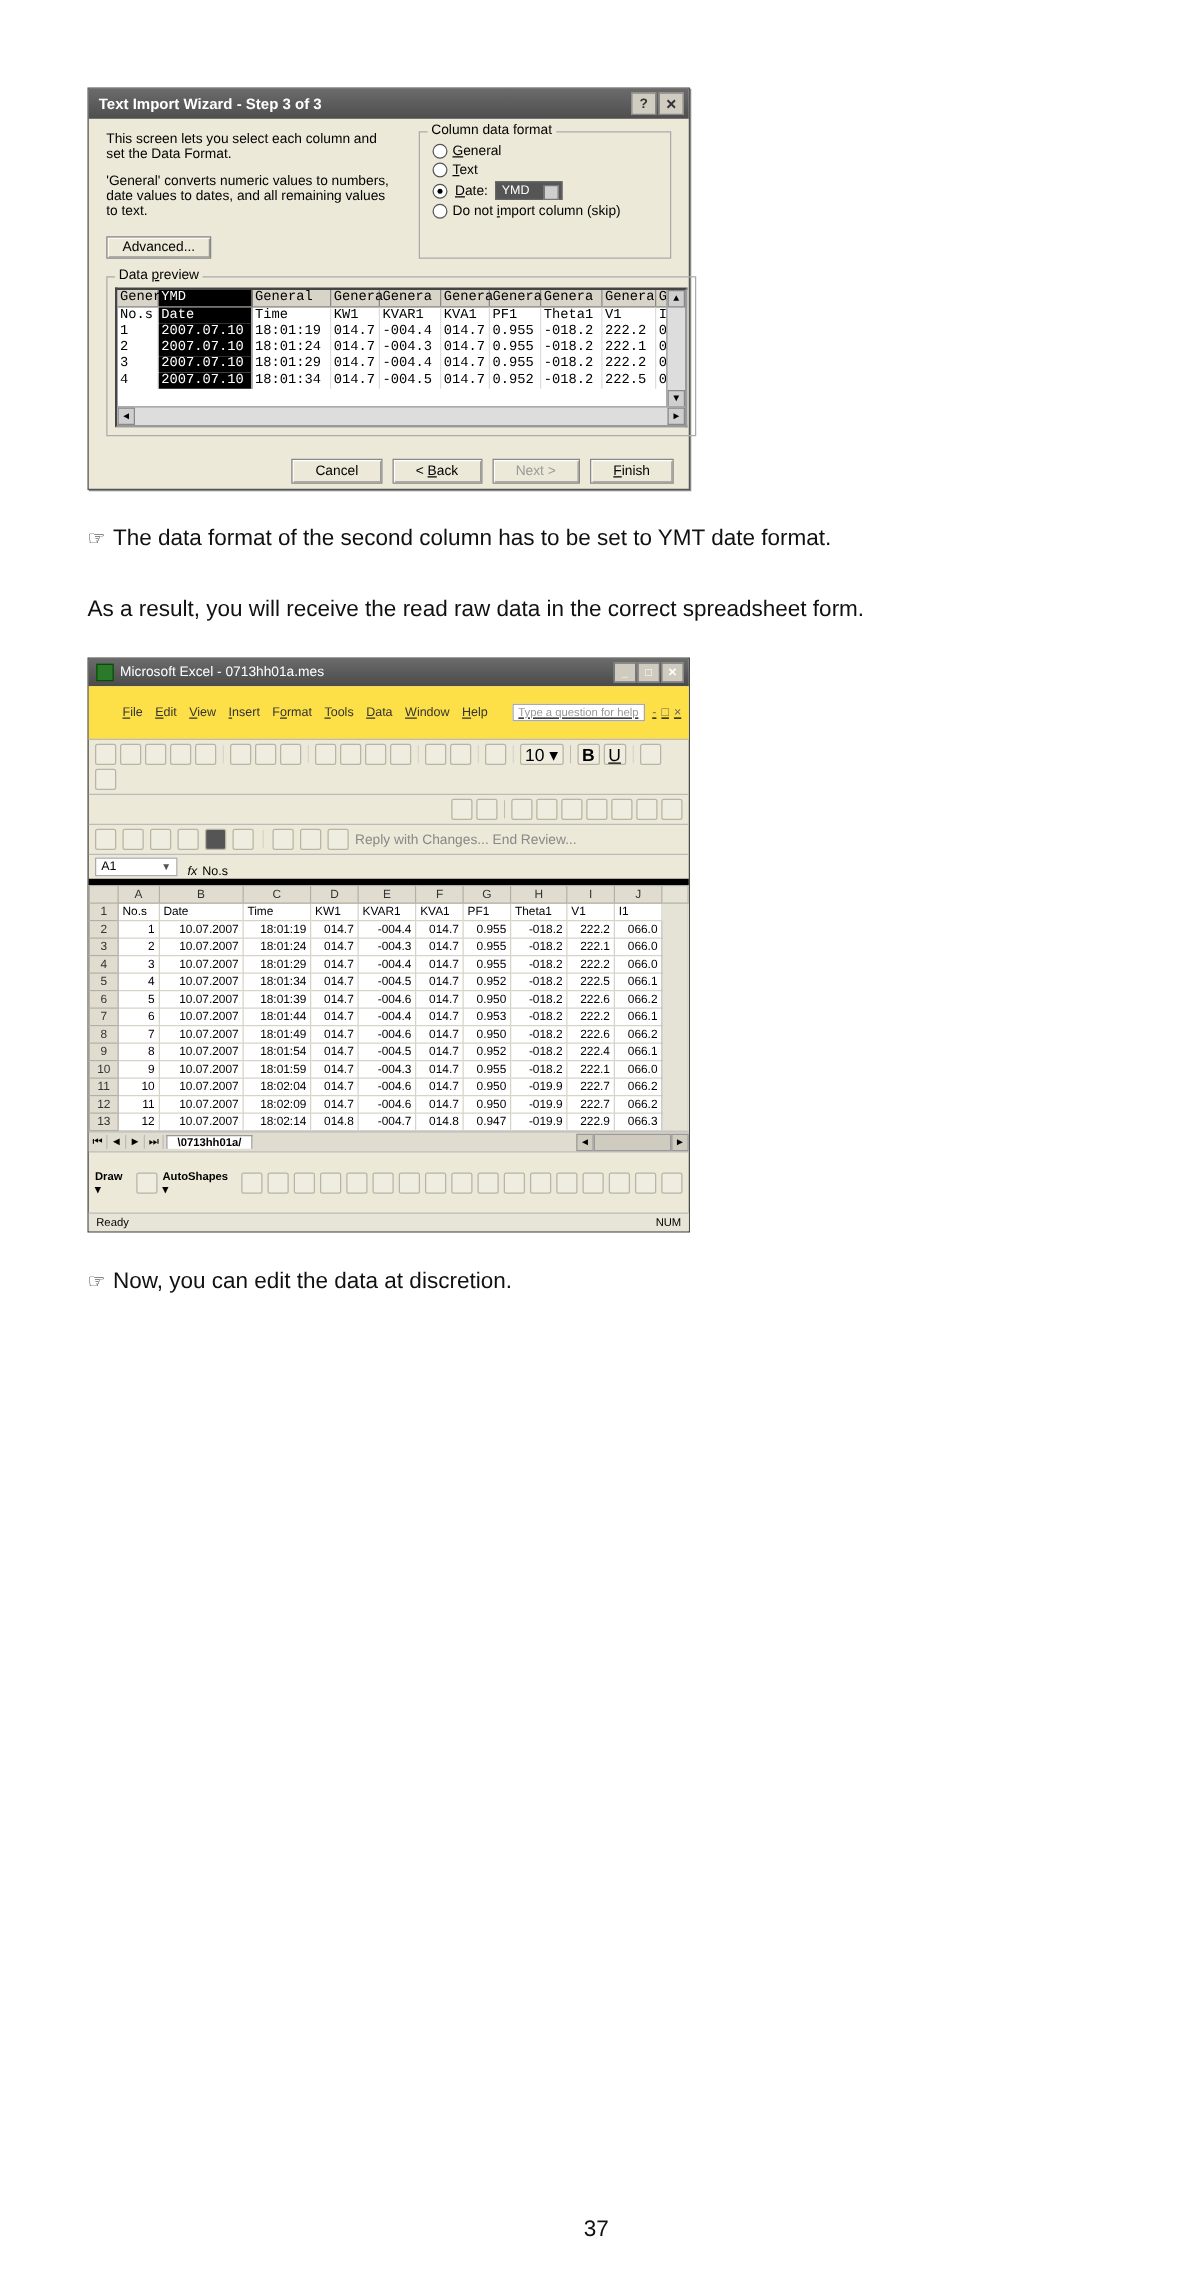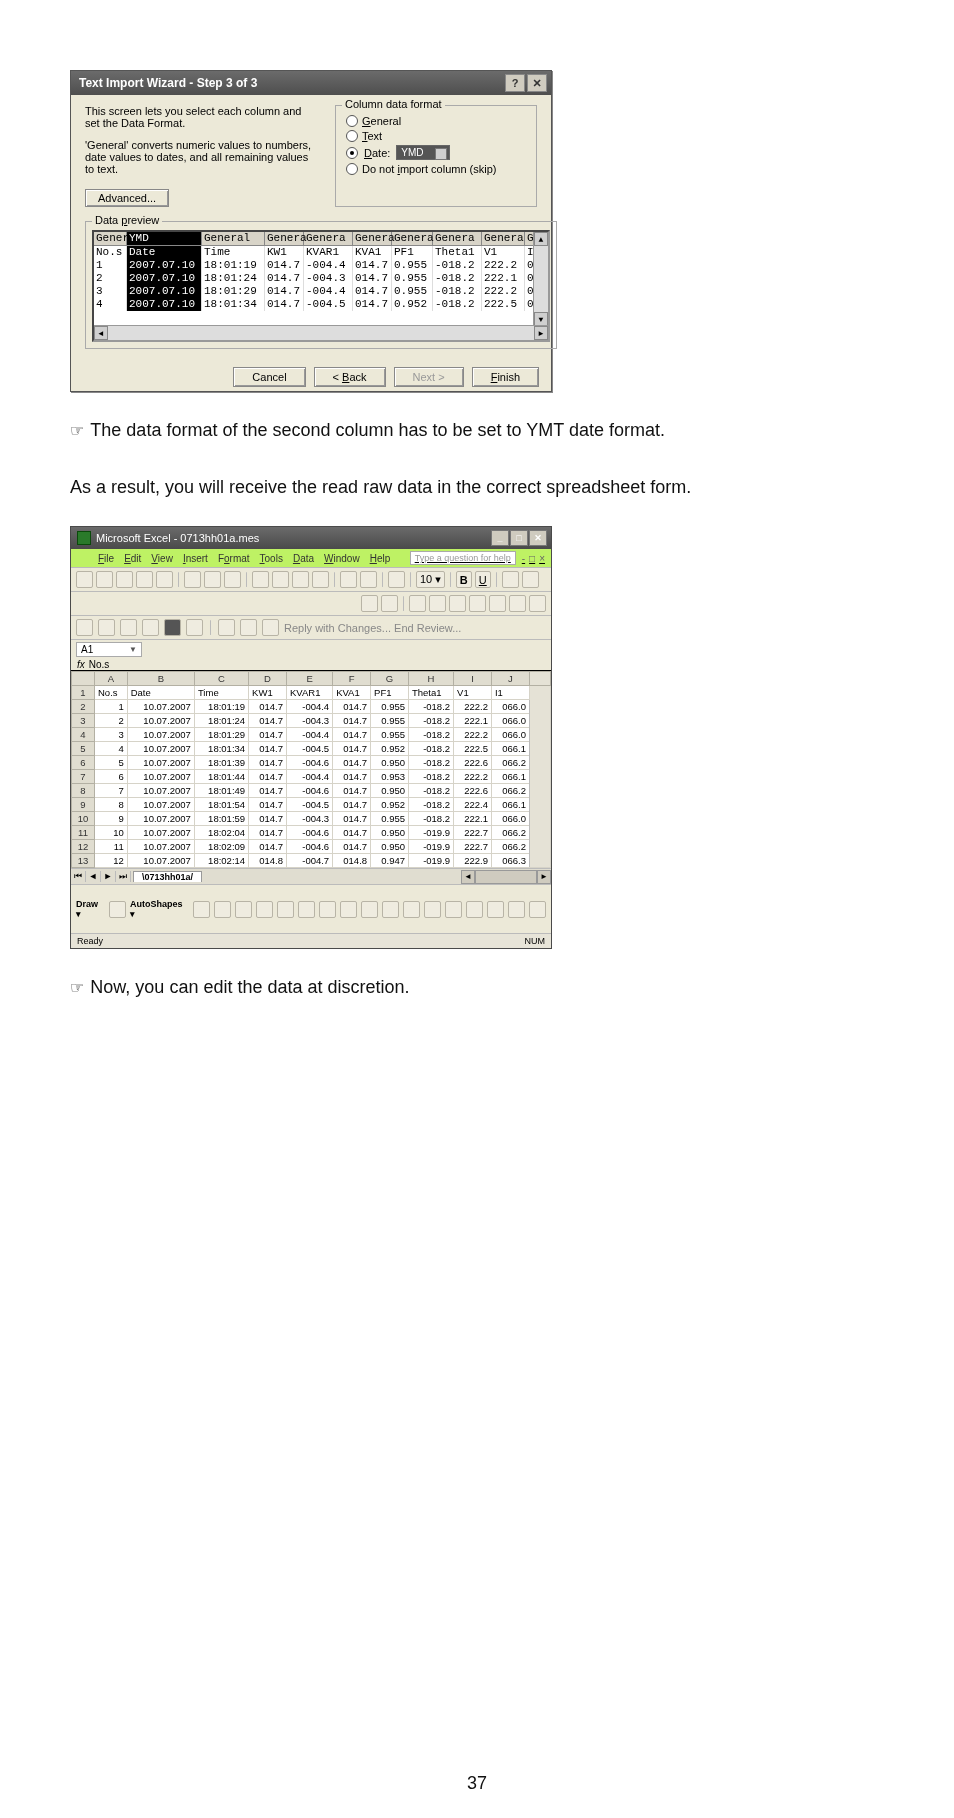--- a/index.html
+++ b/index.html
@@ -111,34 +111,34 @@
     font-size:10px;color:#000;background:#ece9d8;
   }
   .xl-title{
     background:linear-gradient(#6b6b6b,#4a4a4a);color:#fff;padding:3px 4px 3px 6px;
     display:flex;align-items:center;justify-content:space-between;font-size:11px;
   }
   .xl-title .l{display:flex;align-items:center;gap:5px;}
   .xl-title .xicon{width:12px;height:12px;background:#2a7a2a;border:1px solid #0a4a0a;}
   .xl-title .btns{display:flex;gap:1px;}
   .xl-title .tbtn{width:16px;height:14px;background:#cfcbbf;border:1px solid #777;display:flex;align-items:center;justify-content:center;font-size:9px;font-weight:bold;}
-  .xl-menu{display:flex;align-items:center;padding:2px 6px;gap:10px;border-bottom:1px solid #bbb;background:#bef264;}
+  .xl-menu{display:flex;align-items:center;padding:14px 6px;gap:10px;border-bottom:1px solid #bbb;background:#fde047;}
   .xl-menu .mi{color:#333;}
   .xl-menu .accel{text-decoration:underline;}
   .xl-menu .help{margin-left:auto;display:flex;align-items:center;gap:6px;text-decoration:underline;}
   .xl-help-box{border:1px solid #aaa;background:#fff;color:#999;font-size:9px;padding:1px 4px;min-width:92px;}
   .xl-help-close{display:flex;gap:4px;color:#666;}
   .xl-toolbar{display:flex;align-items:center;gap:3px;padding:3px 5px;border-bottom:1px solid #bbb;flex-wrap:wrap;}
   .tb{width:15px;height:15px;border:1px solid #b8b4a6;background:#efece0;border-radius:2px;}
   .tb.sep{width:0;border:none;border-left:1px solid #bbb;height:15px;margin:0 2px;}
-  .tb.w{width:auto;padding:0 3px;font-size:11px;display:flex;align-items:center;}
+  .tb.w{width:auto;padding:0 3px;font-size:14px;display:flex;align-items:center;}
   .xl-toolbar2{justify-content:flex-end;}
   .xl-toolbar3{gap:5px;}
   .review-lbl{font-size:11px;color:#888;white-space:nowrap;}
-  .xl-namebox{display:flex;align-items:flex-start;border-bottom:1px solid #000000;flex-direction:column;}
+  .xl-namebox{display:flex;align-items:flex-end;border-bottom:5px solid #000000;}
   .xl-name{width:56px;border:1px solid #aaa;background:#fff;padding:1px 4px;margin:2px 2px 2px 5px;display:flex;justify-content:space-between;align-items:center;}
   .xl-name .dd{font-size:8px;color:#555;}
   .xl-fx{display:flex;align-items:center;gap:4px;padding:0 6px;}
   .xl-fx .fx{font-style:italic;}
   .xl-grid{background:#fff;font-size:9.5px;}
   .xl-grid table{border-collapse:collapse;width:100%;}
   .xl-grid th{
     background:#e0ddd0;border:1px solid #b3b0a3;padding:1px 2px;font-weight:normal;
     color:#333;text-align:center;
   }

